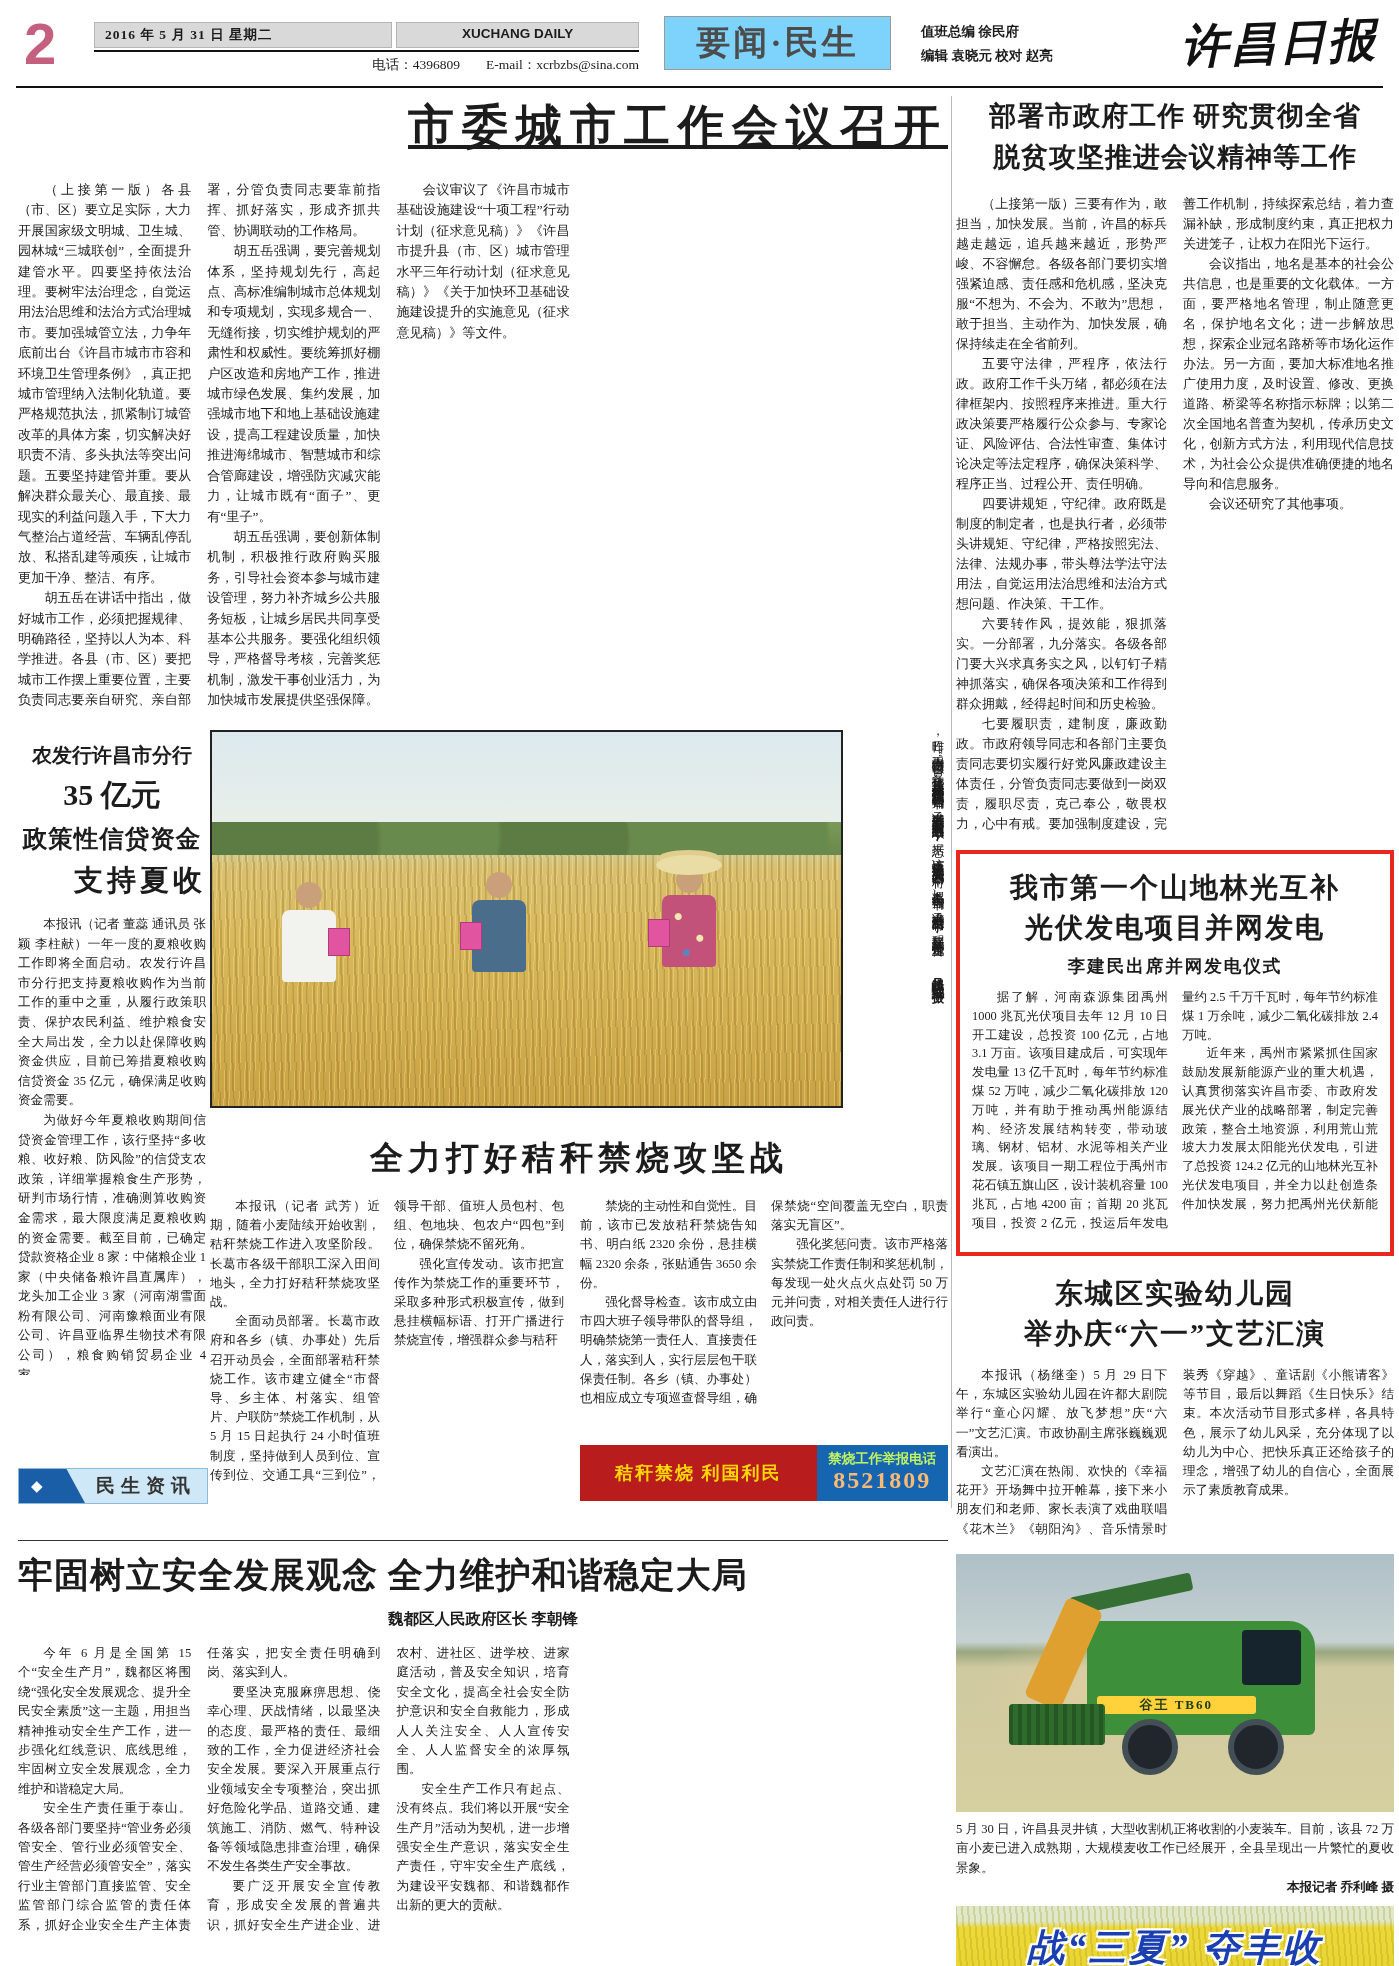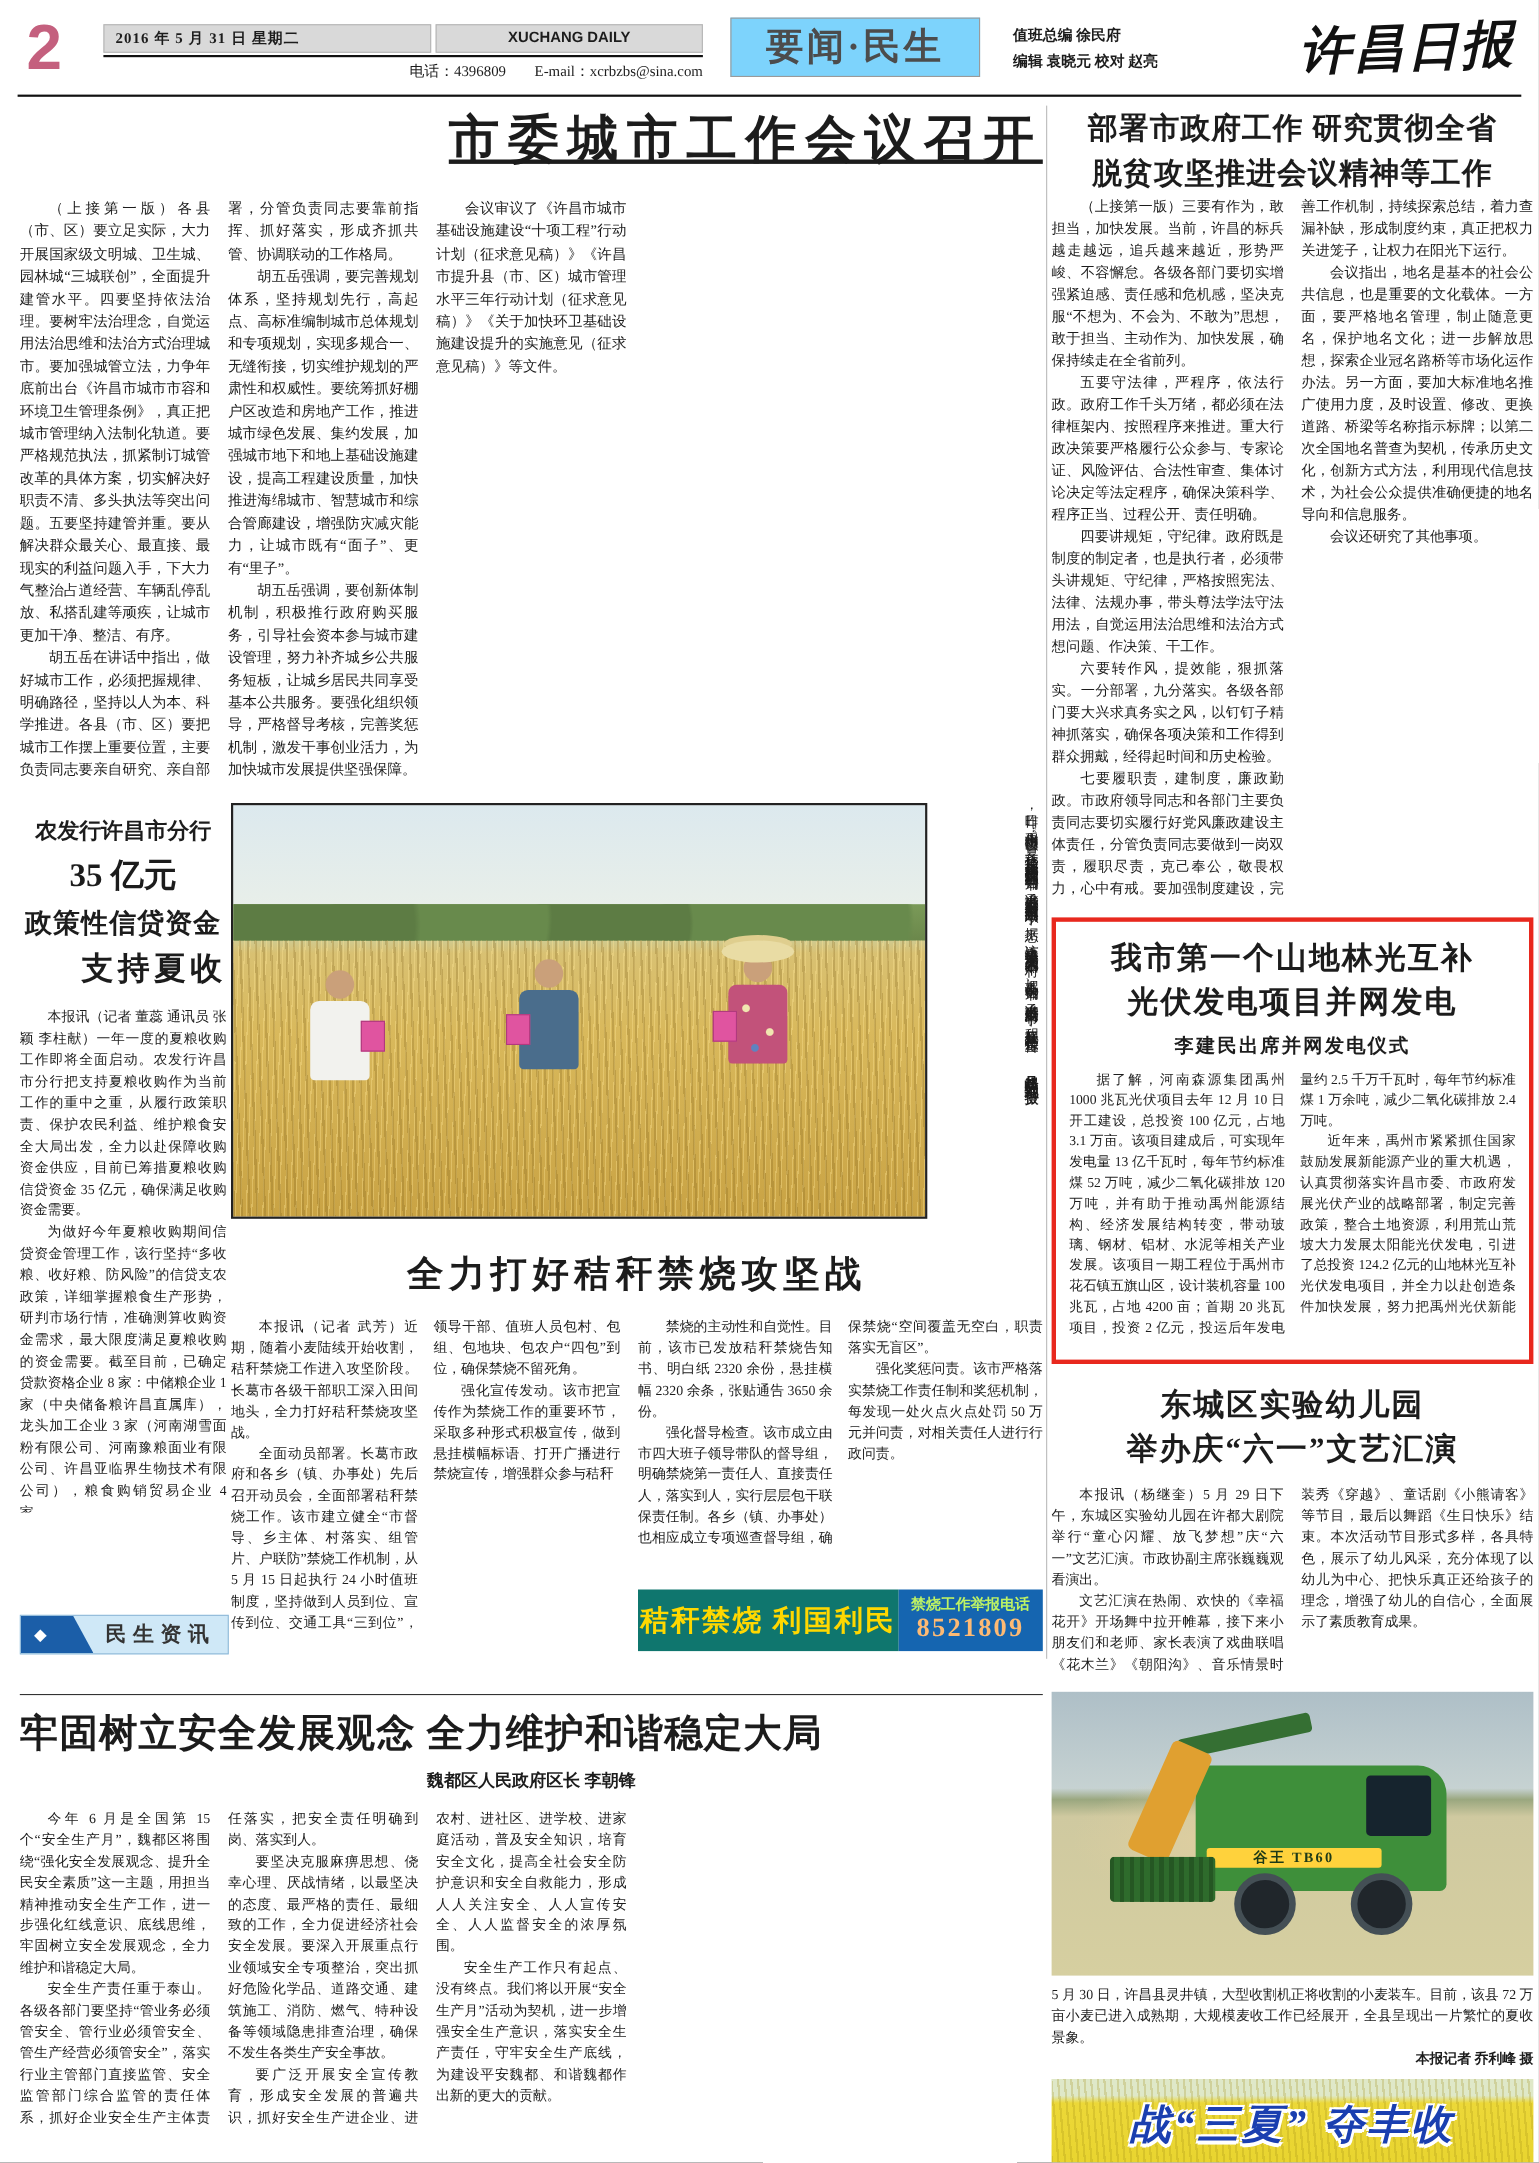--- a/index.html
+++ b/index.html
@@ -75,38 +75,38 @@
   
   .burn{position:absolute;left:210px;top:1126px;width:738px;}
   .h-burn{margin:10px 0 0;text-align:center;font-size:33px;font-weight:bold;letter-spacing:5px;}
   .burn-flex{display:flex;gap:16px;margin-top:16px;height:306px;}
   .burn-l{width:354px;column-count:2;column-gap:14px;column-fill:auto;height:306px;
           font-size:12.6px;line-height:19.2px;overflow:hidden;}
   .burn-r{width:368px;display:flex;flex-direction:column;}
   .burn-rc{column-count:2;column-gap:14px;column-fill:auto;height:240px;
            font-size:12.6px;line-height:19.2px;overflow:hidden;}
   .banner{margin-top:8px;height:56px;display:flex;}
-  .banner-red{flex:1.8;background:#0f766e;display:flex;align-items:center;justify-content:center;
-              color:#ffd800;font-weight:bold;font-size:26px;letter-spacing:2px;font-family:Liberation Serif, serif;}
+  .banner-red{flex:1.8;background:#b91c1c;display:flex;align-items:center;justify-content:center;
+              color:#ffd800;font-weight:bold;font-size:18px;letter-spacing:2px;font-family:Liberation Serif, serif;}
   .banner-blue{flex:1;background:#1565b0;display:flex;flex-direction:column;align-items:center;
                justify-content:center;line-height:1.15;}
   .banner-blue .bl1{color:#bef264;font-size:13.5px;font-weight:bold;}
   .banner-blue .bl2{color:#fdba74;font-size:24px;font-weight:bold;letter-spacing:2px;text-align:center;}
   
   .hr-safety{position:absolute;left:18px;top:1540px;width:930px;border-top:1.5px solid #333;}
   .safety{position:absolute;left:18px;top:1552px;width:930px;}
   .h-safety{margin:0;text-align:left;font-size:35px;font-weight:bold;letter-spacing:1px;}
   .safety-by{text-align:center;font-size:15.5px;font-weight:bold;margin-top:10px;}
   .safety-body{margin-top:14px;height:300px;column-count:5;column-gap:16px;column-fill:auto;
                font-size:12.6px;line-height:19.4px;overflow:hidden;}
   
   .vrule{position:absolute;left:951px;top:96px;height:1412px;border-left:1px solid #bbb;}
   .sec-right{position:absolute;left:956px;top:96px;width:438px;}
   .h-gov{margin:0;text-align:center;font-size:27px;font-weight:bold;line-height:41px;letter-spacing:1px;}
-  .gov-body{margin-top:0;height:642px;column-count:2;column-gap:16px;column-fill:auto;
+  .gov-body{margin-top:16px;height:642px;column-count:2;column-gap:16px;column-fill:auto;
             font-size:13px;line-height:20px;overflow:hidden;}
   .solar{margin-top:14px;border:4px solid #e8281e;padding:10px 12px 12px;}
   .h-solar{margin:4px 0 0;text-align:center;font-size:28px;font-weight:bold;line-height:40px;letter-spacing:2px;}
   .solar-sub{text-align:center;font-size:17.5px;font-weight:bold;margin-top:6px;letter-spacing:2px;}
   .solar-body{margin-top:10px;height:252px;column-count:2;column-gap:14px;column-fill:auto;
               font-size:12.4px;line-height:18.8px;overflow:hidden;}
   .h-kg{margin:18px 0 0;text-align:center;font-size:28px;font-weight:bold;line-height:40px;letter-spacing:2px;}
   .kg-body{margin-top:12px;height:176px;column-count:2;column-gap:16px;column-fill:auto;
            font-size:12.6px;line-height:19.2px;overflow:hidden;}
   

